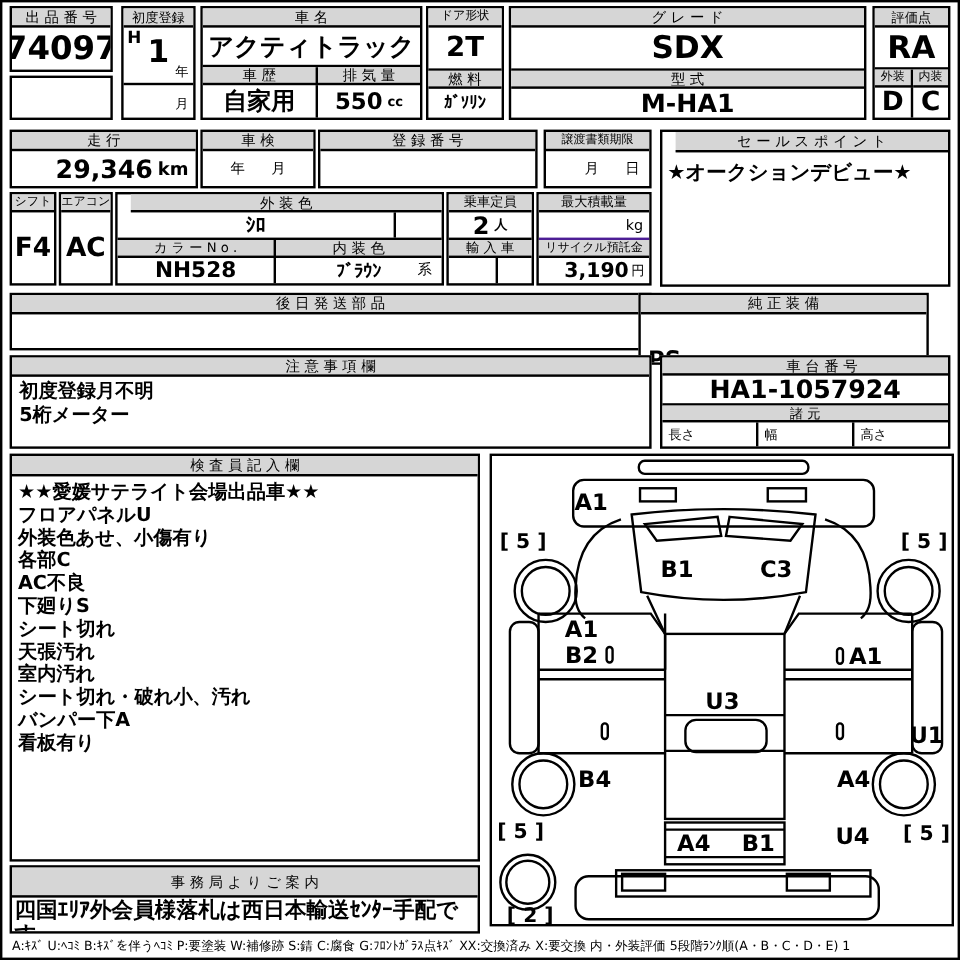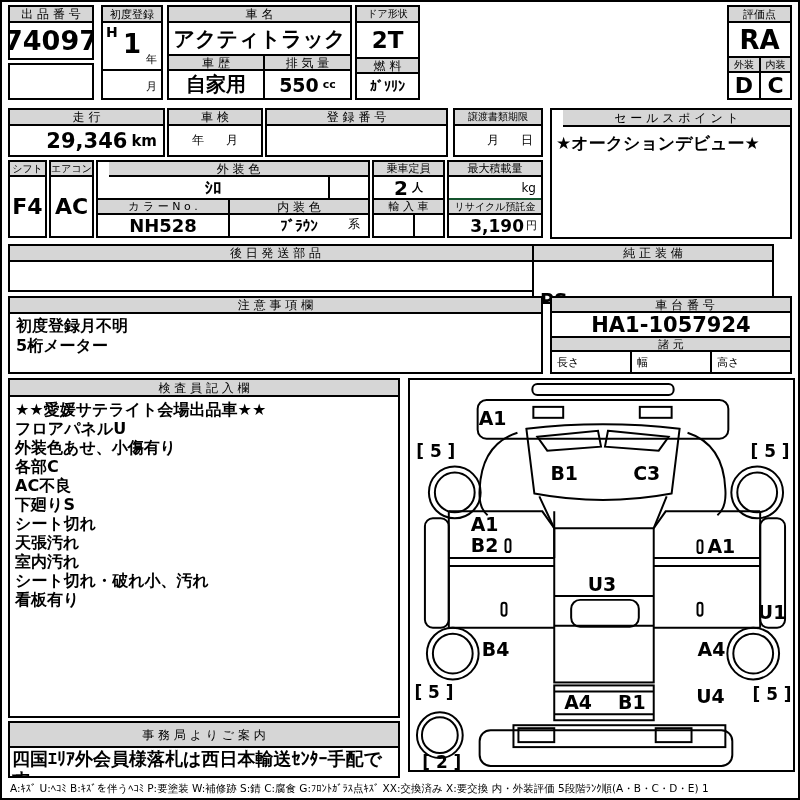--- a/index.html
+++ b/index.html
@@ -63,20 +63,26 @@
     </div>
   </div>
 
   <div class="box" style="left:355px;top:5px;width:65px;height:95px;">
     <div class="hd" style="height:16px;font-size:10px;">ドア形状</div>
     <div class="vl" style="height:36px;font-size:23px;border-bottom:2px solid #000;">2T</div>
     <div class="hd" style="height:15px;border-bottom:2px solid #000;">燃 料</div>
     <div class="vl" style="flex:1;font-size:14px;">ｶﾞｿﾘﾝ</div>
   </div>
 
+  <div class="box" style="left:424px;top:5px;width:298px;height:95px;">
+    <div class="hd" style="height:16px;">グ レ ー ド</div>
+    <div class="vl" style="height:36px;font-size:26px;border-bottom:2px solid #000;">SDX</div>
+    <div class="hd" style="height:15px;border-bottom:2px solid #000;">型 式</div>
+    <div class="vl" style="flex:1;font-size:21px;">M-HA1</div>
+  </div>
 
   <div class="box" style="left:727px;top:5px;width:65px;height:95px;">
     <div class="hd" style="height:16px;font-size:11px;">評価点</div>
     <div class="vl" style="height:36px;font-size:26px;border-bottom:2px solid #000;">RA</div>
     <div class="row" style="height:15px;">
       <div class="hd" style="width:32px;height:15px;border-right:2px solid #000;border-bottom:2px solid #000;font-size:10px;">外装</div>
       <div class="hd" style="flex:1;height:15px;border-bottom:2px solid #000;font-size:10px;">内装</div>
     </div>
     <div class="row" style="flex:1;">
       <div class="cell" style="width:32px;border-right:2px solid #000;font-weight:700;font-size:22px;">D</div>
@@ -147,21 +153,21 @@
       <span class="unit">人</span>
     </div>
     <div class="hd" style="height:15px;font-size:11px;">輸 入 車</div>
     <div class="row" style="flex:1;">
       <div class="cell" style="width:41px;border-right:2px solid #000;"></div>
       <div class="cell" style="flex:1;"></div>
     </div>
   </div>
   <div class="box" style="left:447px;top:160px;width:96px;height:78px;">
     <div class="hd" style="height:15px;font-size:11px;">最大積載量</div>
-    <div class="cell" style="height:23px;border-bottom:2px solid #14532d;justify-content:flex-end;padding-right:5px;">
+    <div class="cell" style="height:23px;border-bottom:2px solid #4c1d95;justify-content:flex-end;padding-right:5px;">
       <span style="font-weight:700;font-size:16px;"></span>
       <span style="font-size:12px;">kg</span>
     </div>
     <div class="hd" style="height:15px;font-size:10px;">リサイクル預託金</div>
     <div class="cell" style="flex:1;justify-content:flex-end;padding-right:4px;">
       <span style="font-weight:700;font-size:17px;">3,190</span>
       <span style="font-size:11px;margin-left:2px;">円</span>
     </div>
   </div>
 
@@ -198,20 +204,21 @@
         <div>★★愛媛サテライト会場出品車★★</div>
         <div>フロアパネルU</div>
         <div>外装色あせ、小傷有り</div>
         <div>各部C</div>
         <div>AC不良</div>
         <div>下廻りS</div>
         <div>シート切れ</div>
         <div>天張汚れ</div>
         <div>室内汚れ</div>
         <div>シート切れ・破れ小、汚れ</div>
+        <div>バンパー下A</div>
         <div>看板有り</div>
       </div>
   </div>
 
   <div class="box" style="left:408px;top:378px;width:387px;height:394px;">
     <svg id="car-diagram" width="383" height="390" viewBox="0 0 385 392">
       <g stroke="#000" stroke-width="2" fill="none">
         <rect x="123" y="4" width="142" height="11" rx="5"></rect>
         <rect x="68" y="20" width="252" height="39" rx="9"></rect>
         <rect x="124" y="27" width="30" height="11"></rect>

